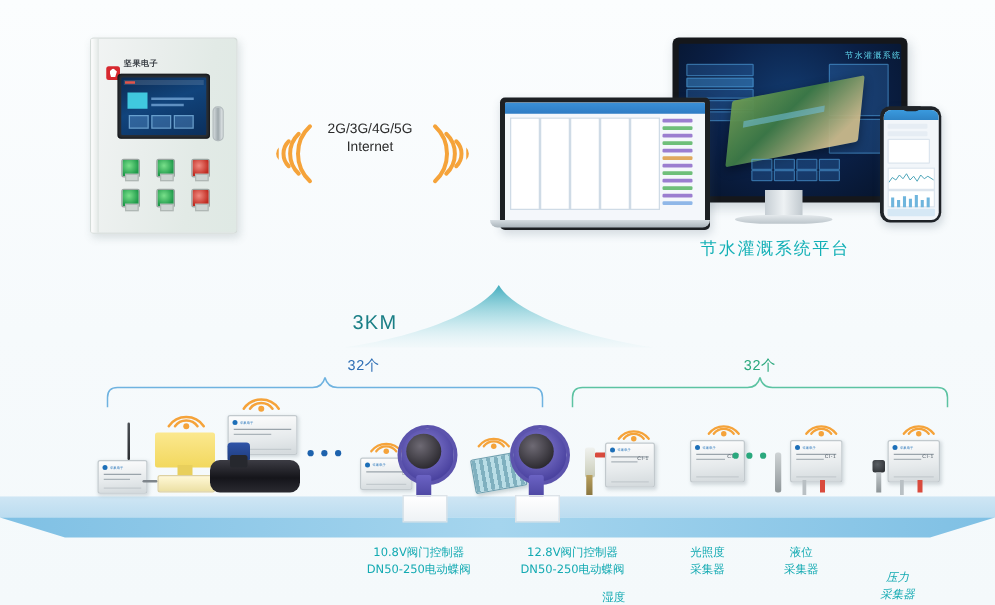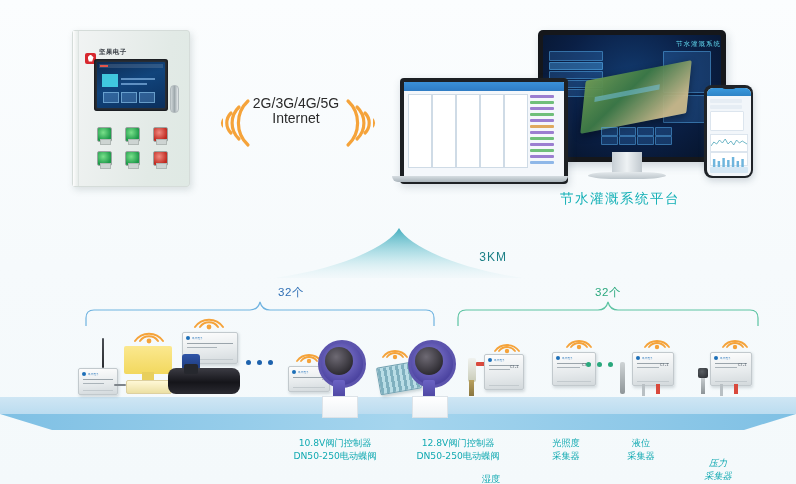--- a/index.html
+++ b/index.html
@@ -36,21 +36,21 @@
   #hmi-screen .red{position:absolute;left:3px;top:2.6px;width:8px;height:2.6px;background:#e2554b;}
   #hmi-screen .cyanbox{position:absolute;left:5px;top:12px;width:16px;height:13px;background:#49e0f2;opacity:.85;}
   #hmi-screen .ln{position:absolute;height:1.5px;background:rgba(160,210,255,.55);}
   #hmi-screen .tile{position:absolute;width:14px;height:9px;background:rgba(130,190,250,.28);border:.5px solid rgba(160,220,255,.5);}
   #handle{position:absolute;right:10px;top:54px;width:7px;height:26px;border-radius:4px;
     background:linear-gradient(90deg,#cfd6d8,#9fa9ad,#e3e8ea);border:.5px solid #b2babd;}
   .lamp{position:absolute;width:13px;height:13px;border-radius:2px;border:1px solid #9aa3a0;}
   .lamp.g{background:radial-gradient(circle at 40% 35%,#79e08a,#1e9a4a 70%);}
   .lamp.r{background:radial-gradient(circle at 40% 35%,#f08a80,#c02a20 70%);}
   .lamp:after{content:"";position:absolute;left:2px;bottom:-4px;width:9px;height:4px;background:#cdd4d2;border:.5px solid #b0b8b5;}
-  #netlabel{left:236px;top:96px;width:120px;text-align:center;color:#2b2b2b;font-size:14px;line-height:15px;}
+  #netlabel{left:236px;top:96px;width:120px;text-align:center;color:#2b2b2b;font-size:11px;line-height:15px;}
 
   
   #monitor{left:538px;top:30px;width:178px;height:122px;background:#15171b;border-radius:5px;padding:5px;
     box-shadow:2px 4px 9px rgba(60,80,100,.22);}
   #monitor-screen{width:100%;height:100%;border-radius:2px;overflow:hidden;
     background:radial-gradient(ellipse at 50% 35%,#123a6e 0%,#0a1f45 55%,#061329 100%);position:relative;}
   #mon-title{position:absolute;left:0;right:0;top:5px;text-align:right;color:#61d8ef;font-size:6.5px;letter-spacing:1px;}
   .mon-chip{position:absolute;background:rgba(60,140,220,.26);border:.4px solid rgba(90,180,240,.45);border-radius:1px;}
   #mon-3d{position:absolute;left:40px;top:36px;width:106px;height:52px;
     background:linear-gradient(140deg,#6f9c53,#3d7a46 40%,#c9b98a 85%);
@@ -77,21 +77,21 @@
     background:#1f2328;border-radius:0 0 4px 4px;z-index:3;}
   .ph-row{position:absolute;height:4px;background:#e6edf4;border-radius:1px;}
   #ph-chart{position:absolute;left:3px;top:46px;right:3px;height:16px;background:#fff;border:.4px solid #dce5ee;}
   #ph-bars{position:absolute;left:3px;top:64px;right:3px;height:12px;background:#fff;border:.4px solid #dce5ee;}
 
   
   .cap{position:absolute;text-align:center;font-size:13.5px;color:#13b0b6;letter-spacing:1.5px;}
 
   
   #mountain{left:275px;top:228px;width:248px;height:52px;}
-  #km-label{left:259px;top:250px;width:248px;text-align:right;font-size:12px;color:#1b7f86;letter-spacing:1px;}
+  #km-label{left:282px;top:250px;width:248px;text-align:left;font-size:16px;color:#1b7f86;letter-spacing:1px;}
 
   
   .count{position:absolute;font-size:11.5px;letter-spacing:.5px;}
 
   
   #platform{left:0;top:397px;width:796px;height:36px;}
 
   
   .node{position:absolute;}
   .minibox{background:linear-gradient(175deg,#fdfdfd,#e6eaec 60%,#d3d9dc);

